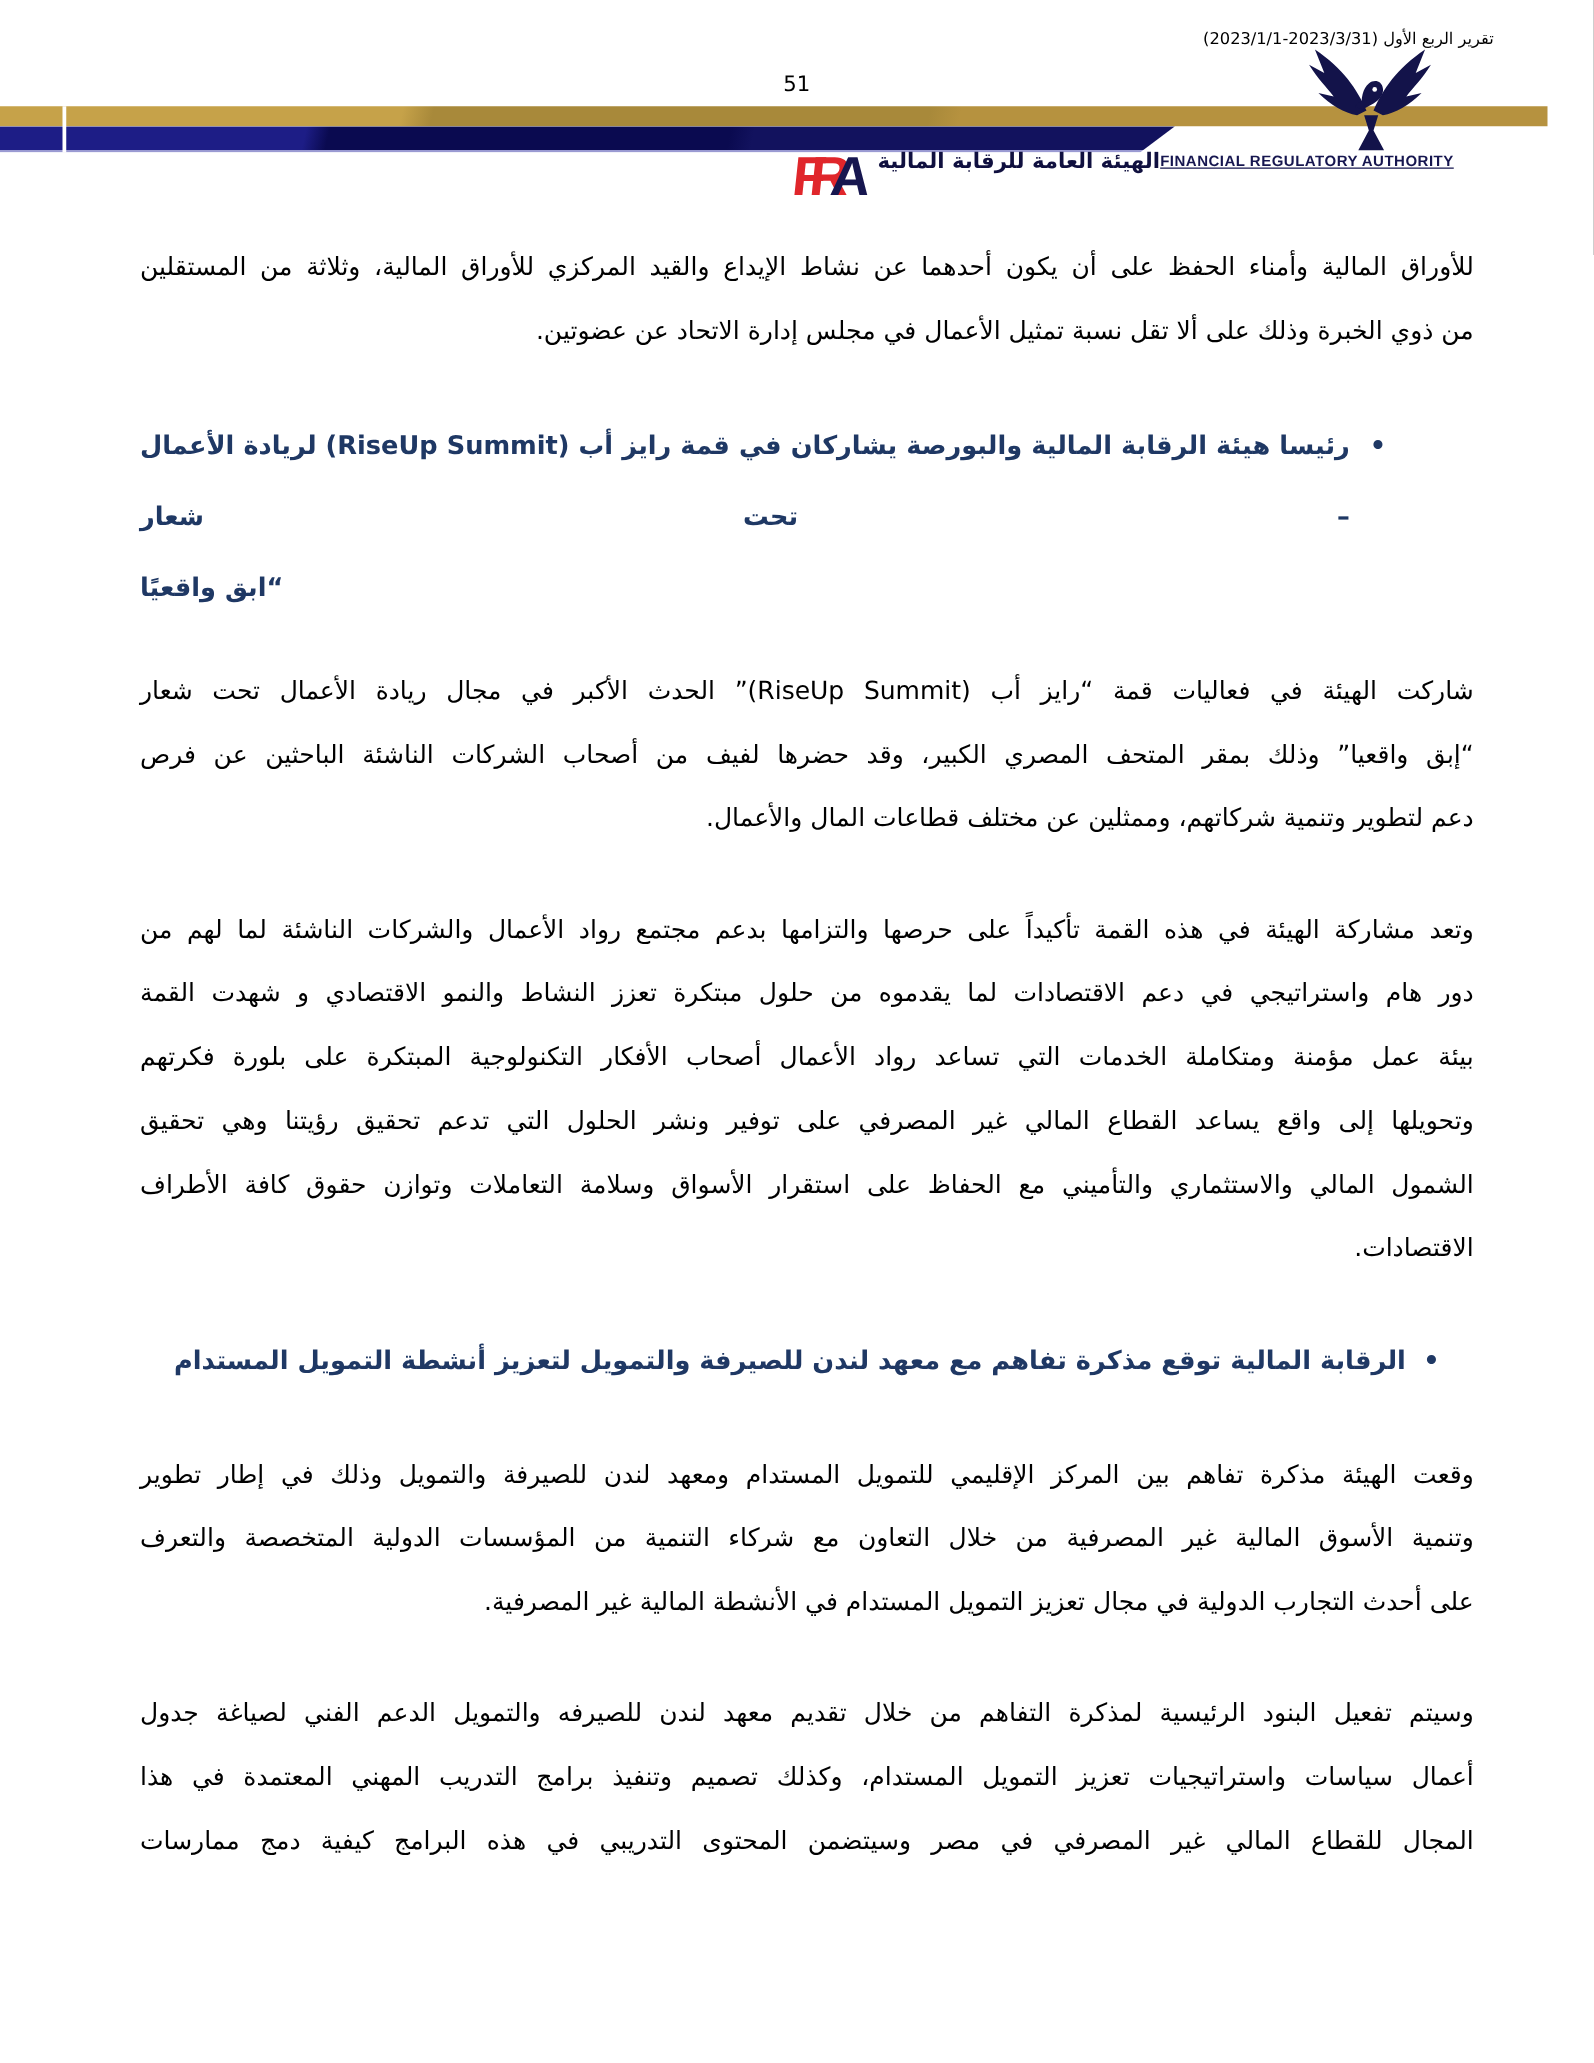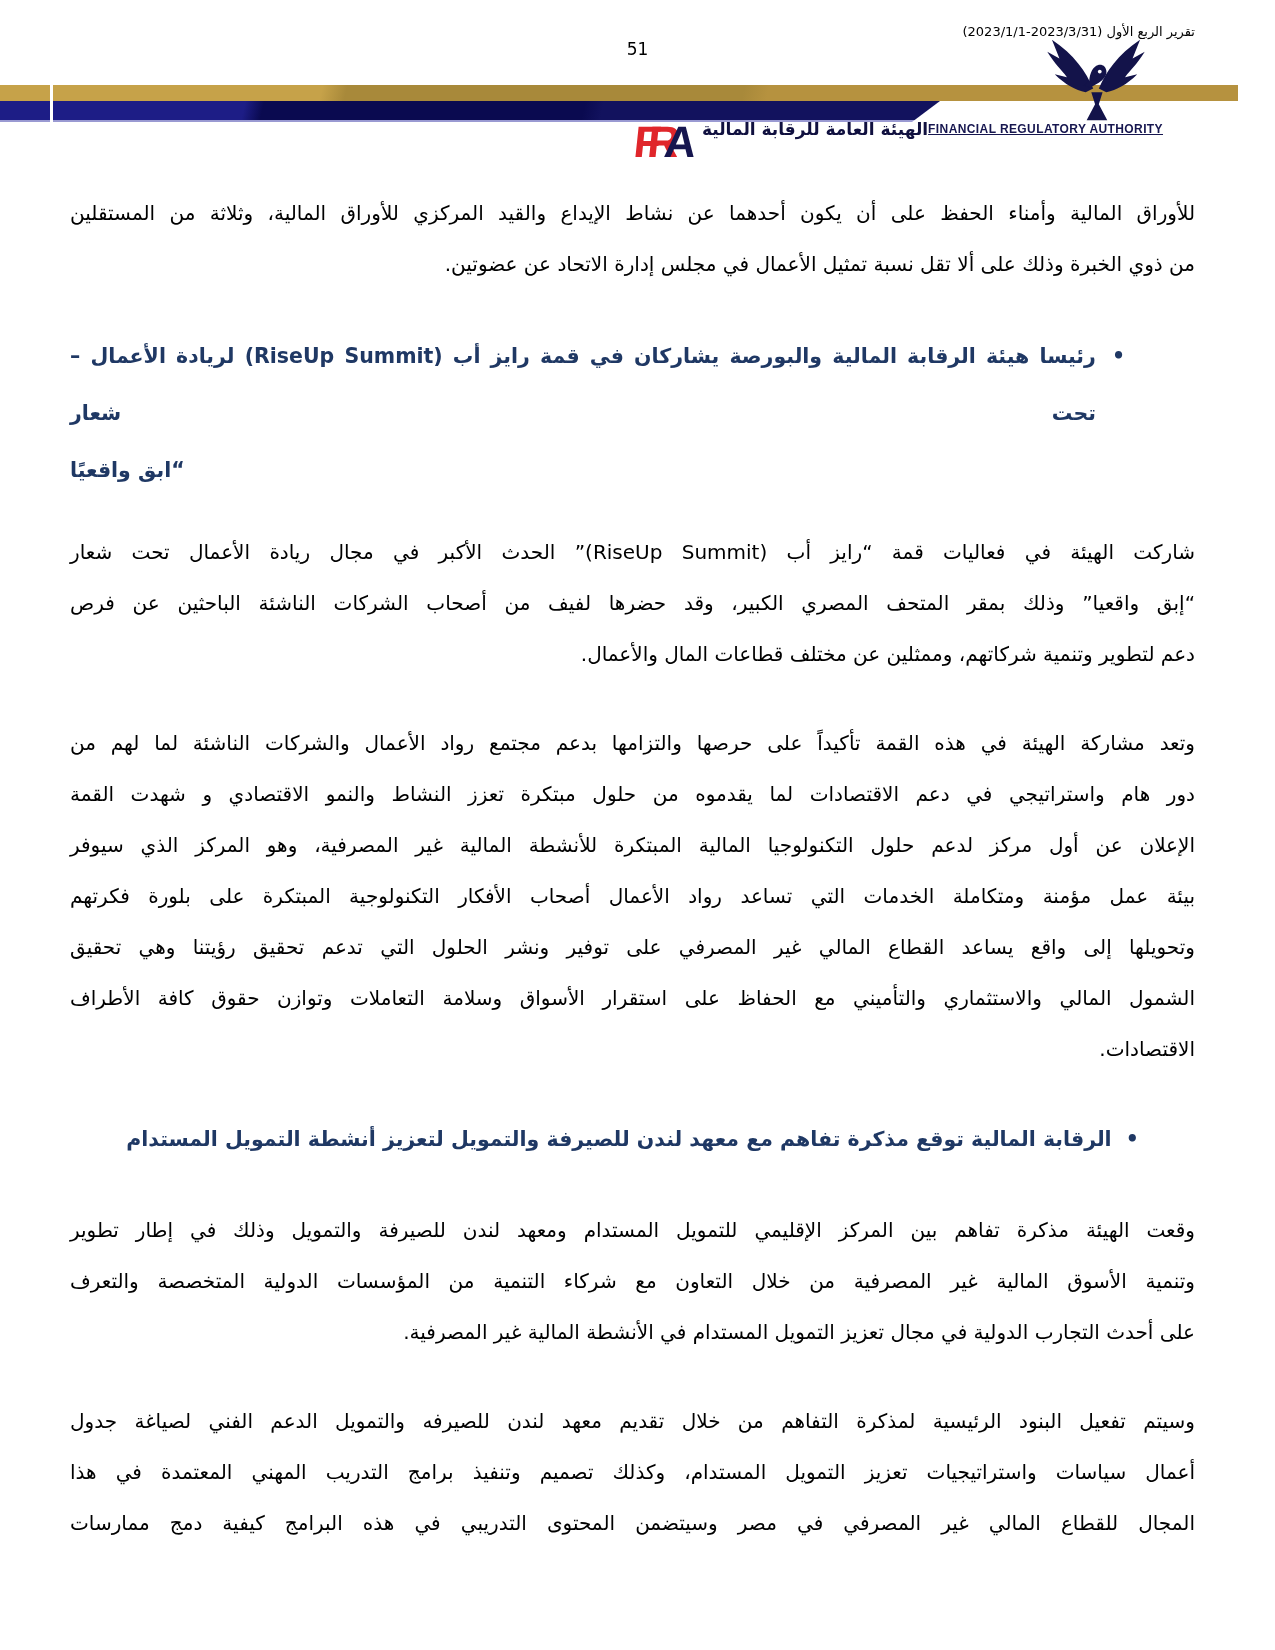--- a/index.html
+++ b/index.html
@@ -52,22 +52,22 @@
     white-space:nowrap;
   }
   .logo-divider{width:100%;height:0;border-top:2px solid #3a3a3a;margin:2px 0 2px 0;}
   .brand-en{
     color:#16164f;font-weight:bold;font-size:12px;letter-spacing:.4px;
     white-space:nowrap;font-family:"Liberation Sans", sans-serif;text-decoration:underline;
   }
 
   
   main.content{
-    position:absolute;top:188px;left:0;right:0;
-    padding:0 80px 0 70px;
+    position:absolute;top:188px;left:0;right:16px;
+    padding:0 80px 0 112px;
     direction:rtl;
     color:#000;
     font-size:20px;
   }
   .block{margin-bottom:38px;}
   .paragraph + .paragraph{margin-top:14px;}
   .line{line-height:51px;}
   .align-justify{text-align:justify;text-align-last:justify;text-justify:inter-word;}
   .align-right{text-align:right;}
   .align-left{text-align:left;}
@@ -90,21 +90,21 @@
   .heading-centered .line-text{display:inline;}
 
   
   .report-note{
     direction:rtl;text-align:right;
     padding:24px 80px 0 118px;
     font-size:13px;color:#000;
   }
   .page-number{
     direction:ltr;text-align:center;
-    margin-top:0;font-size:17px;color:#000;
+    margin-top:19px;font-size:17px;color:#000;
   }
 </style>
 </head>
 <body>
 
 <div class="page">
 
   <header>
     <div class="bar-gold"></div>
     <div class="bar-navy"></div>
@@ -143,21 +143,20 @@
         <div class="line align-left">“ابق واقعيًا</div>
       </div>
       <div class="block paragraph">
         <div class="line align-justify">شاركت الهيئة في فعاليات قمة “رايز أب (RiseUp Summit)” الحدث الأكبر في مجال ريادة الأعمال تحت شعار</div>
         <div class="line align-justify">“إبق واقعيا” وذلك بمقر المتحف المصري الكبير، وقد حضرها لفيف من أصحاب الشركات الناشئة الباحثين عن فرص</div>
         <div class="line align-right">دعم لتطوير وتنمية شركاتهم، وممثلين عن مختلف قطاعات المال والأعمال.</div>
       </div>
       <div class="block paragraph">
         <div class="line align-justify">وتعد مشاركة الهيئة في هذه القمة تأكيداً على حرصها والتزامها بدعم مجتمع رواد الأعمال والشركات الناشئة لما لهم من</div>
         <div class="line align-justify">دور هام واستراتيجي في دعم الاقتصادات لما يقدموه من حلول مبتكرة تعزز النشاط والنمو الاقتصادي و شهدت القمة</div>
-        <div class="line align-justify">الإعلان عن أول مركز لدعم حلول التكنولوجيا المالية المبتكرة للأنشطة المالية غير المصرفية، وهو المركز الذي سيوفر</div>
         <div class="line align-justify">بيئة عمل مؤمنة ومتكاملة الخدمات التي تساعد رواد الأعمال أصحاب الأفكار التكنولوجية المبتكرة على بلورة فكرتهم</div>
         <div class="line align-justify">وتحويلها إلى واقع يساعد القطاع المالي غير المصرفي على توفير ونشر الحلول التي تدعم تحقيق رؤيتنا وهي تحقيق</div>
         <div class="line align-justify">الشمول المالي والاستثماري والتأميني مع الحفاظ على استقرار الأسواق وسلامة التعاملات وتوازن حقوق كافة الأطراف</div>
         <div class="line align-right">الاقتصادات.</div>
       </div>
       <div class="block heading-centered">
         <div class="line align-center has-bullet"><span class="bullet">•</span><span class="line-text">الرقابة المالية توقع مذكرة تفاهم مع معهد لندن للصيرفة والتمويل لتعزيز أنشطة التمويل المستدام</span></div>
       </div>
       <div class="block paragraph">
         <div class="line align-justify">وقعت الهيئة مذكرة تفاهم بين المركز الإقليمي للتمويل المستدام ومعهد لندن للصيرفة والتمويل وذلك في إطار تطوير</div>

